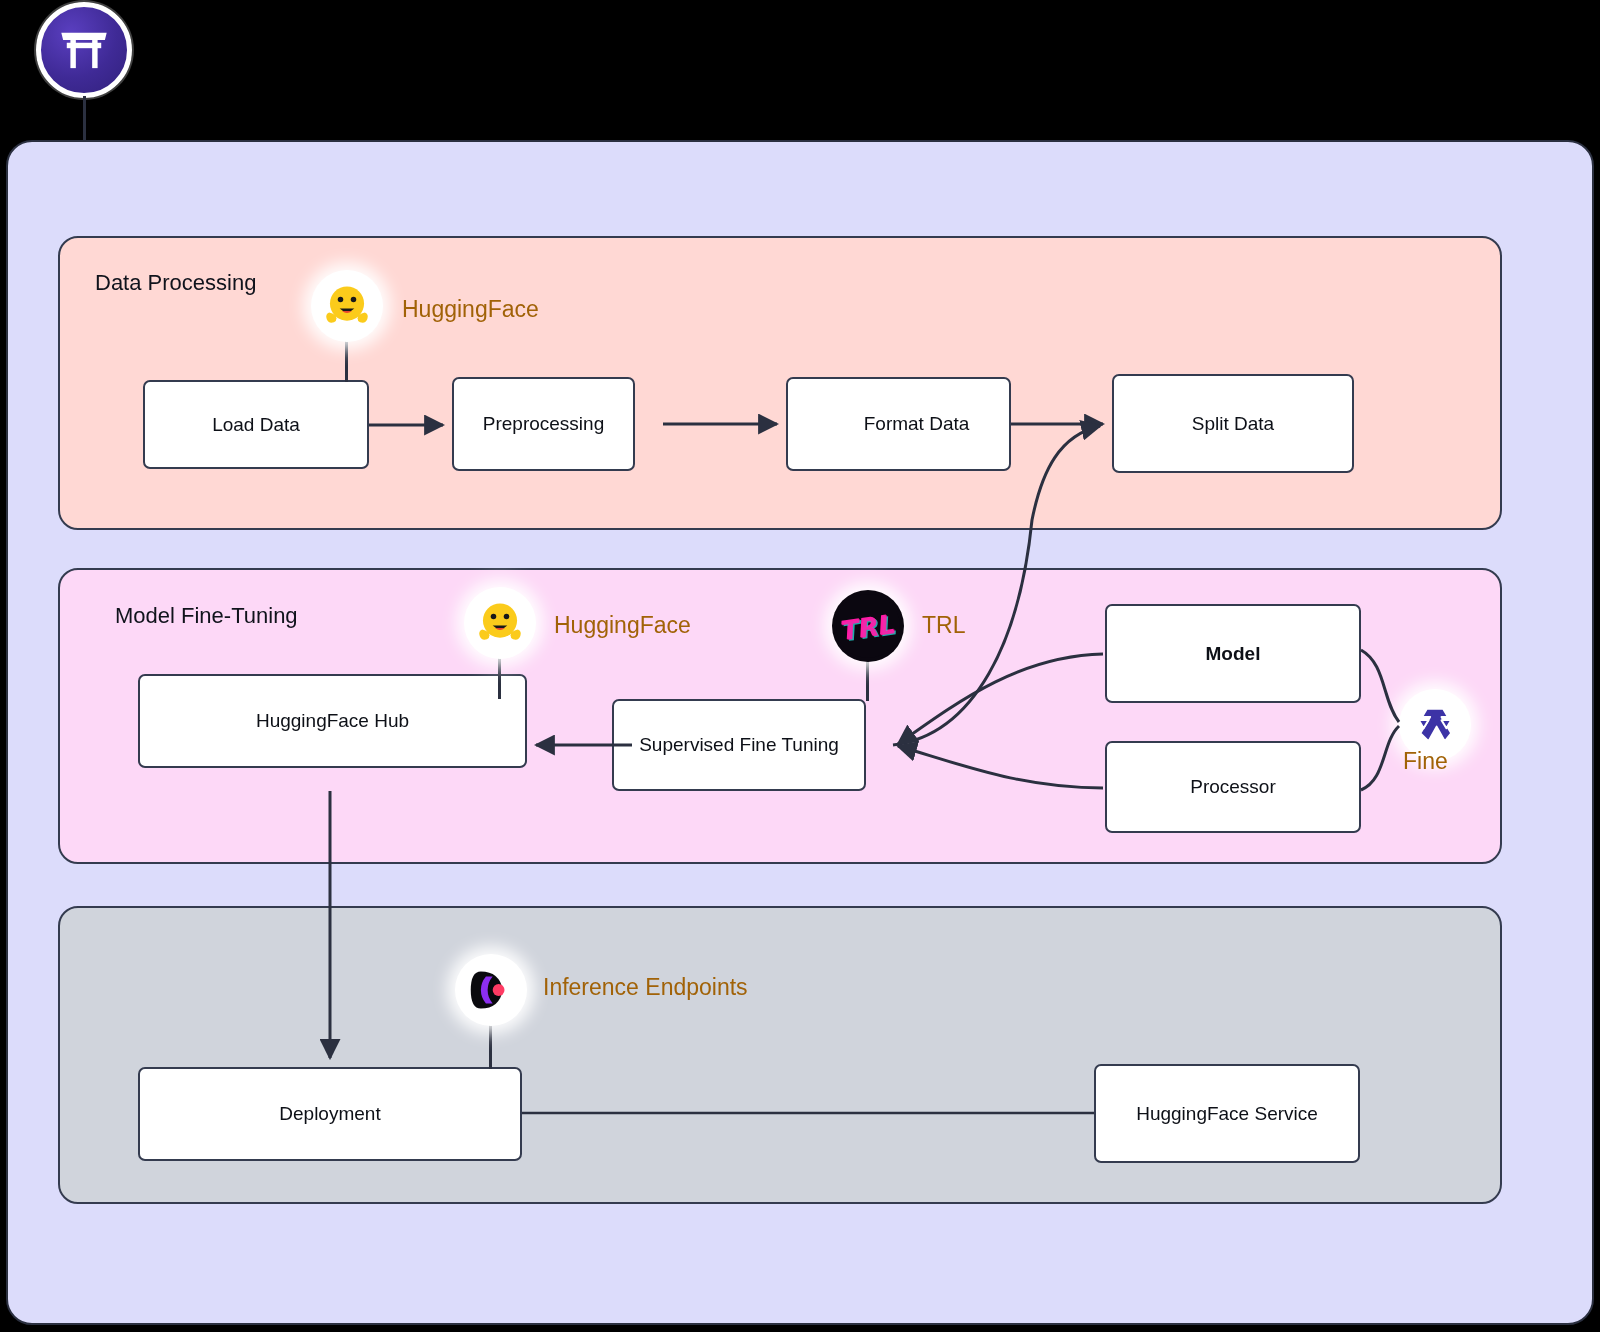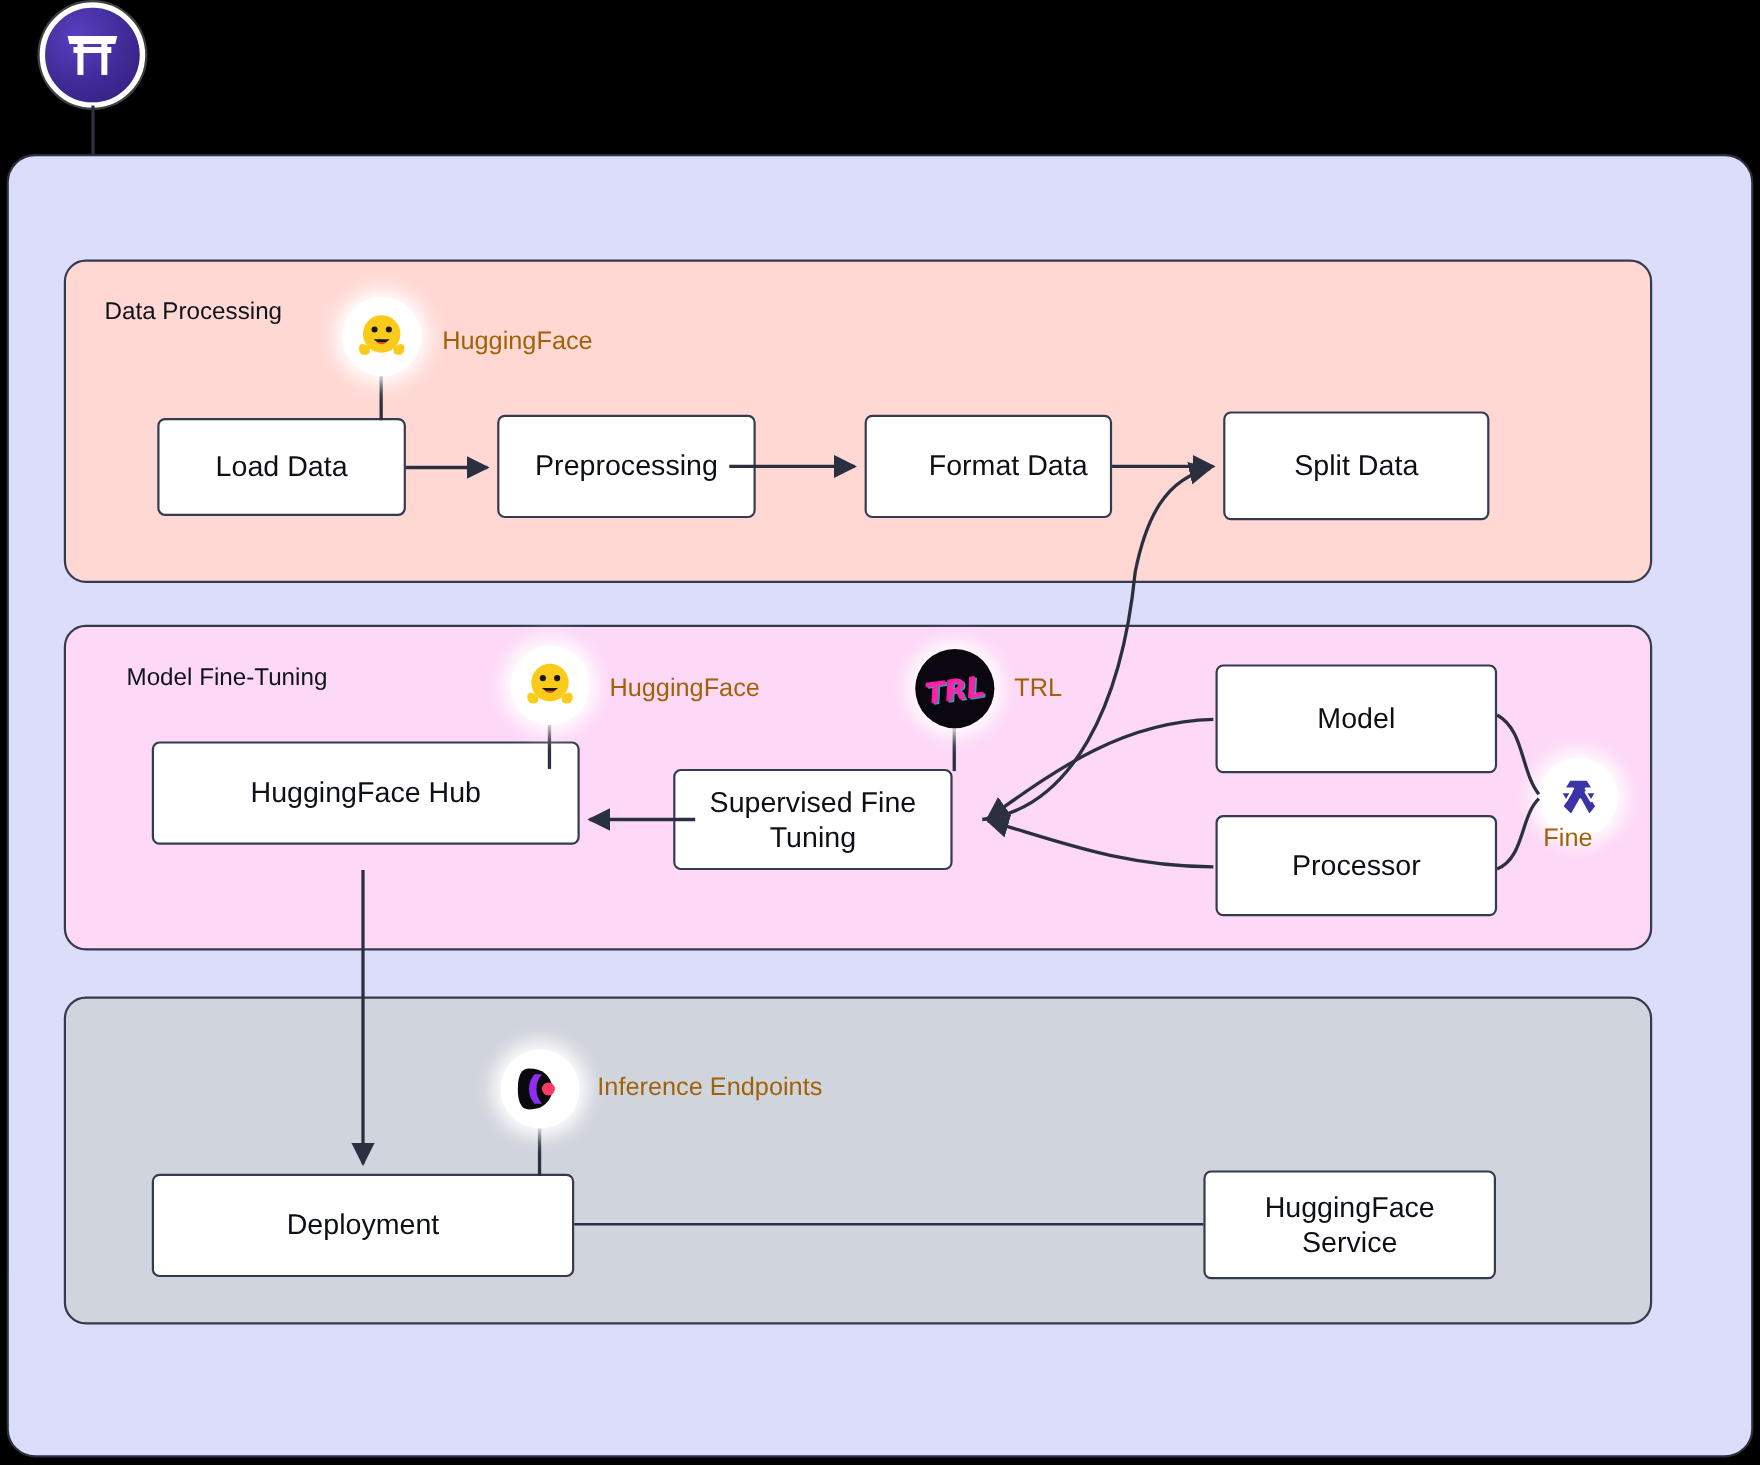--- a/index.html
+++ b/index.html
@@ -50,21 +50,21 @@
   }
 
   
   .node {
     position: absolute;
     background: #ffffff;
     border: 2px solid #343b4f;
     border-radius: 7px;
     display: flex; align-items: center; justify-content: center;
     text-align: center;
-    font-size: 26px; color: #0d1017;
+    font-size: 19px; color: #0d1017;
     line-height: 1.22;
     padding: 4px 10px;
   }
 
   
   .badge {
     position: absolute;
     width: 72px; height: 72px; border-radius: 50%;
     background: #ffffff;
     display: flex; align-items: center; justify-content: center;
@@ -100,21 +100,21 @@
     </svg>
   </div>
   <div class="brand-stem"></div>
 
   <div class="outer-container"></div>
 
   <div class="section section-data"></div>
   <div class="section-label" style="left:95px; top:270px;">Data Processing</div>
 
   <div class="node" style="left:143px; top:380px; width:226px; height:89px;">Load Data</div>
-  <div class="node" style="left:452px; top:377px; width:235px; height:94px;">Preprocessing</div>
+  <div class="node" style="left:452px; top:377px; width:183px; height:94px;">Preprocessing</div>
   <div class="node" style="left:786px; top:377px; width:225px; height:94px;padding-left:46px;">Format Data</div>
   <div class="node" style="left:1112px; top:374px; width:242px; height:99px;">Split Data</div>
 
   <div class="badge-stem" style="left:345px; top:338px; height:44px;"></div>
   <div class="badge" style="left:311px; top:270px;">
     <svg class="hf-emoji" width="52" height="52" viewBox="0 0 64 64" aria-hidden="true">
       <circle cx="32" cy="29" r="21" fill="#fbcb1b"></circle>
       <path d="M11 33 q0 20 21 20 q21 0 21 -20 z" fill="#f8c20a" opacity="0"></path>
       <circle cx="24" cy="24" r="3.4" fill="#17181a"></circle>
       <circle cx="40" cy="24" r="3.4" fill="#17181a"></circle>
@@ -124,21 +124,21 @@
       <path d="M54 40 q5 2 3 8 q-2 6 -9 4 q-3 -1 -3 -5 q0 -5 9 -7 z" fill="#fbcb1b"></path>
     </svg>
   </div>
   <div class="badge-label" style="left:402px; top:296px;">HuggingFace</div>
 
   <div class="section section-tuning"></div>
   <div class="section-label" style="left:115px; top:603px;">Model Fine-Tuning</div>
 
   <div class="node" style="left:138px; top:674px; width:389px; height:94px;">HuggingFace Hub</div>
   <div class="node" style="left:612px; top:699px; width:254px; height:92px; line-height:1.25;">Supervised Fine Tuning</div>
-  <div class="node" style="left:1105px; top:604px; width:256px; height:99px;">Model</div>
+  <div class="node" style="left:1105px; top:604px; width:256px; height:99px;font-weight:bold;">Model</div>
   <div class="node" style="left:1105px; top:741px; width:256px; height:92px;">Processor</div>
 
   <div class="badge-stem" style="left:498px; top:655px; height:44px;"></div>
   <div class="badge" style="left:464px; top:587px;">
     <svg class="hf-emoji" width="52" height="52" viewBox="0 0 64 64" aria-hidden="true">
       <circle cx="32" cy="29" r="21" fill="#fbcb1b"></circle>
       <circle cx="24" cy="24" r="3.4" fill="#17181a"></circle>
       <circle cx="40" cy="24" r="3.4" fill="#17181a"></circle>
       <path d="M23 35 q9 9 18 0 z" fill="#17181a"></path>
       <path d="M26 38 q6 5 12 0 z" fill="#e8442f"></path>

